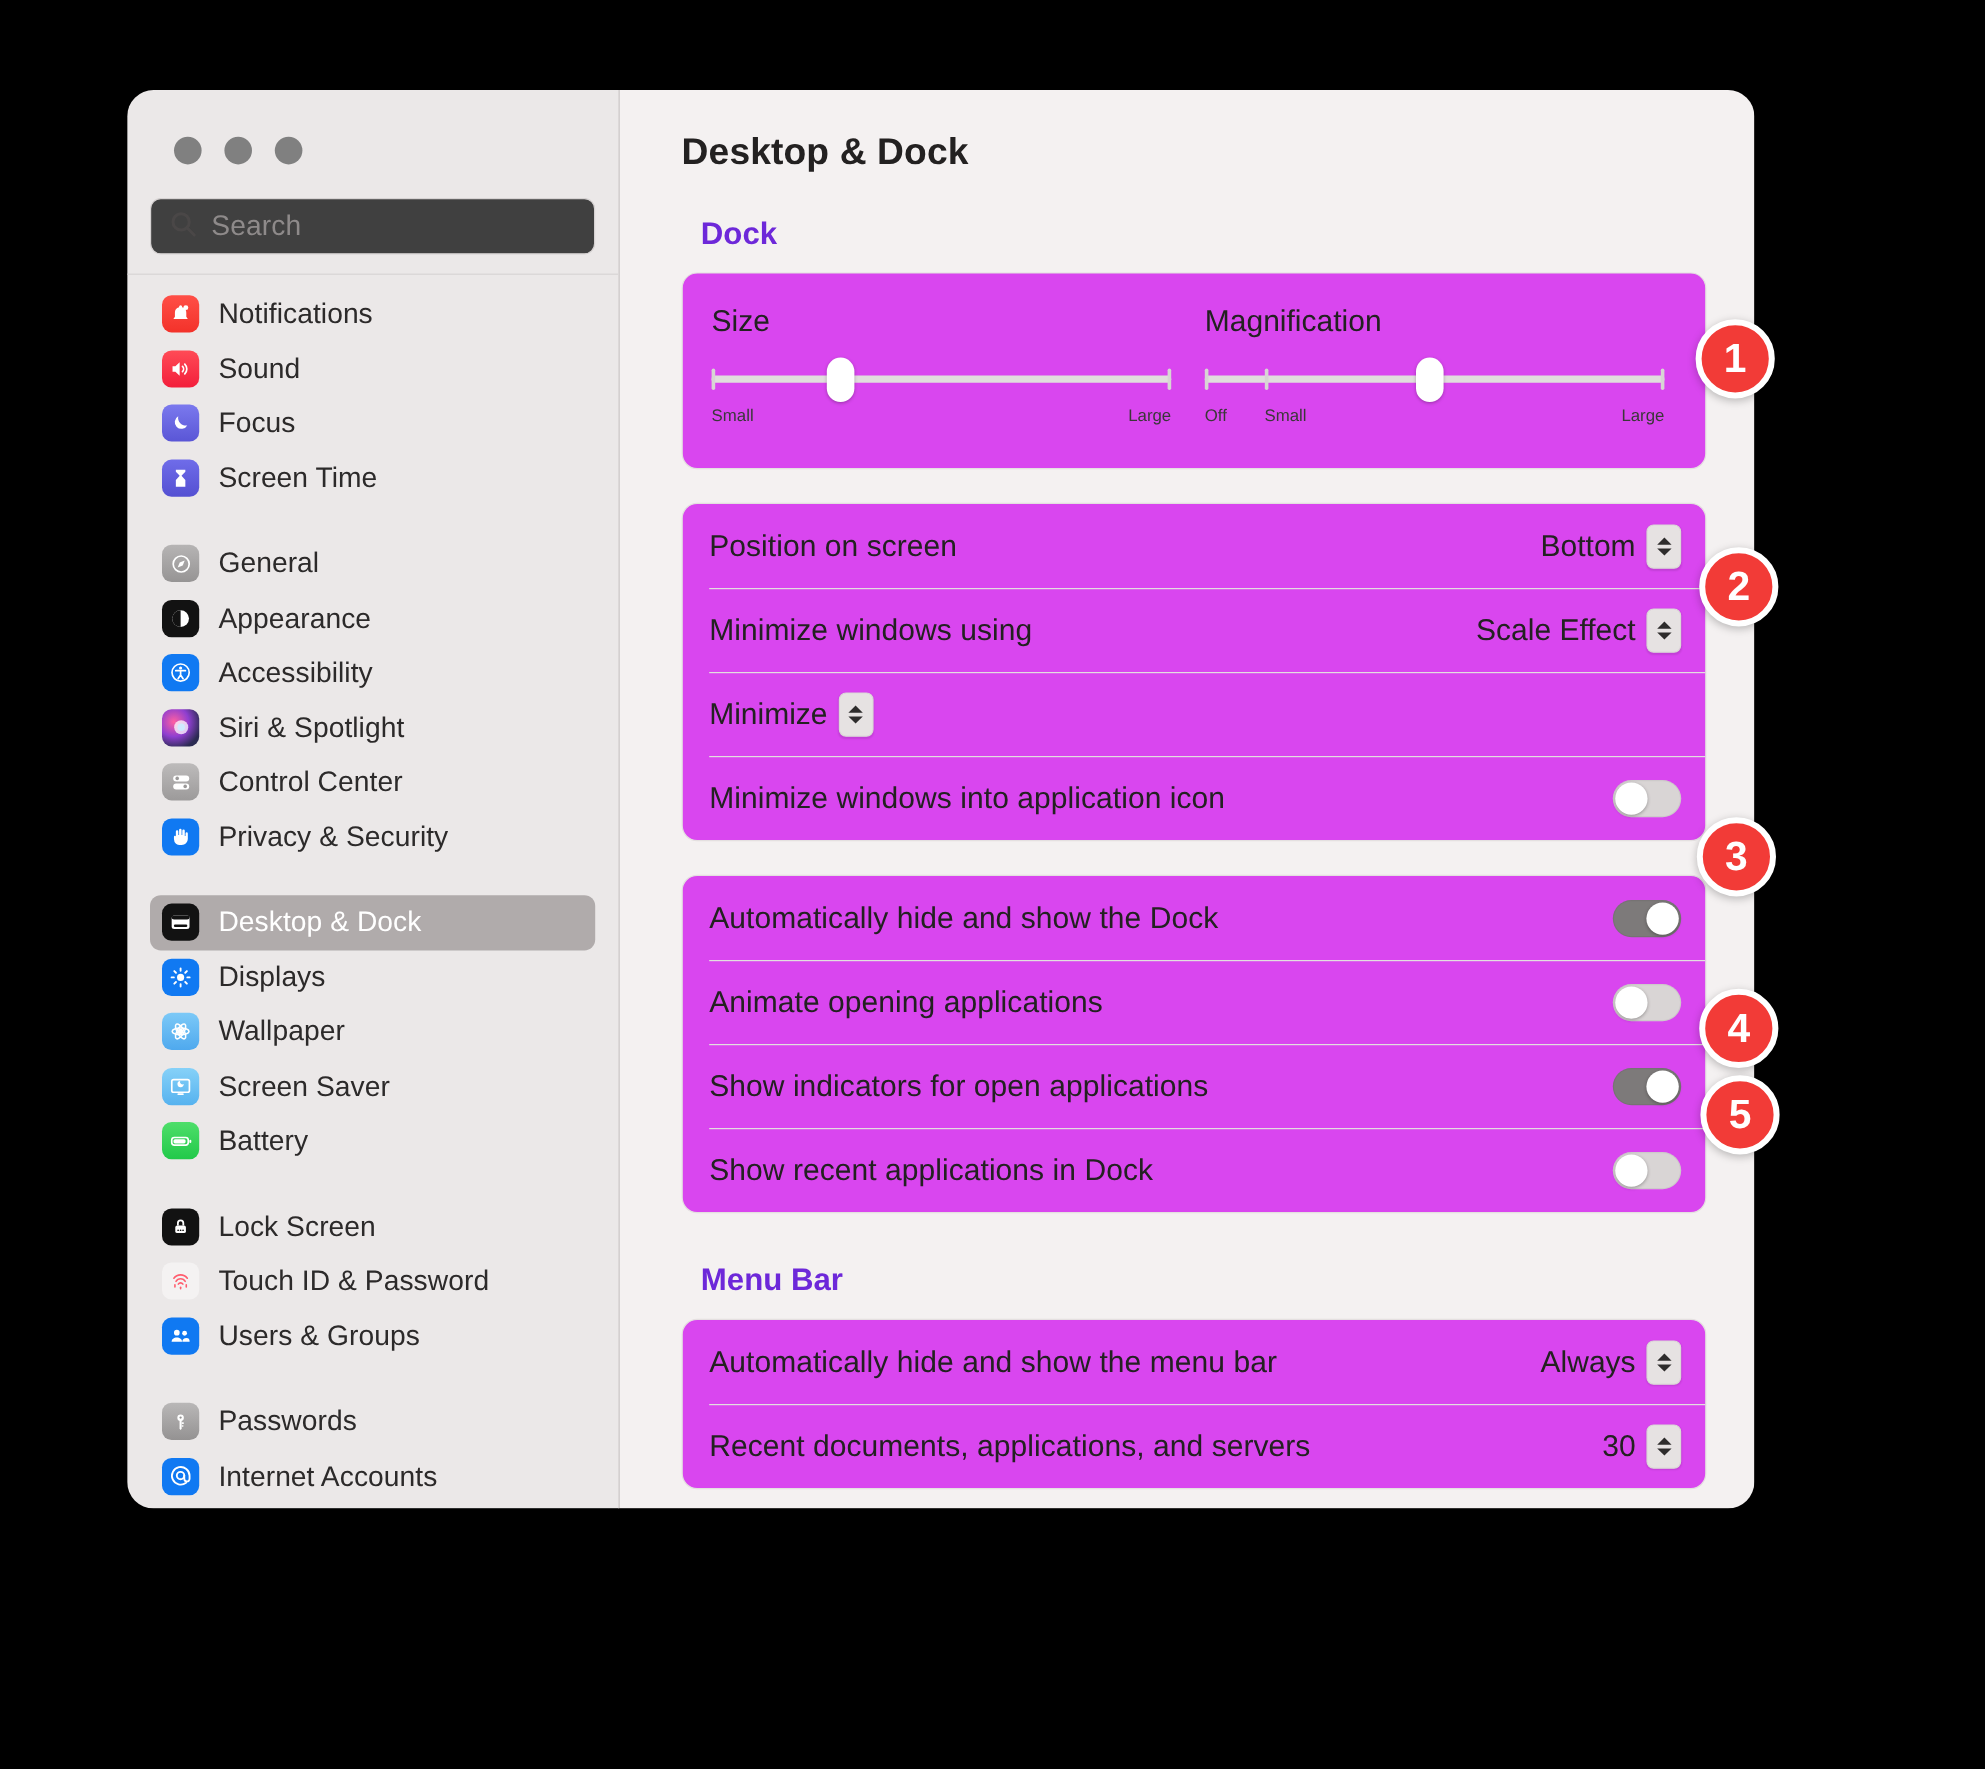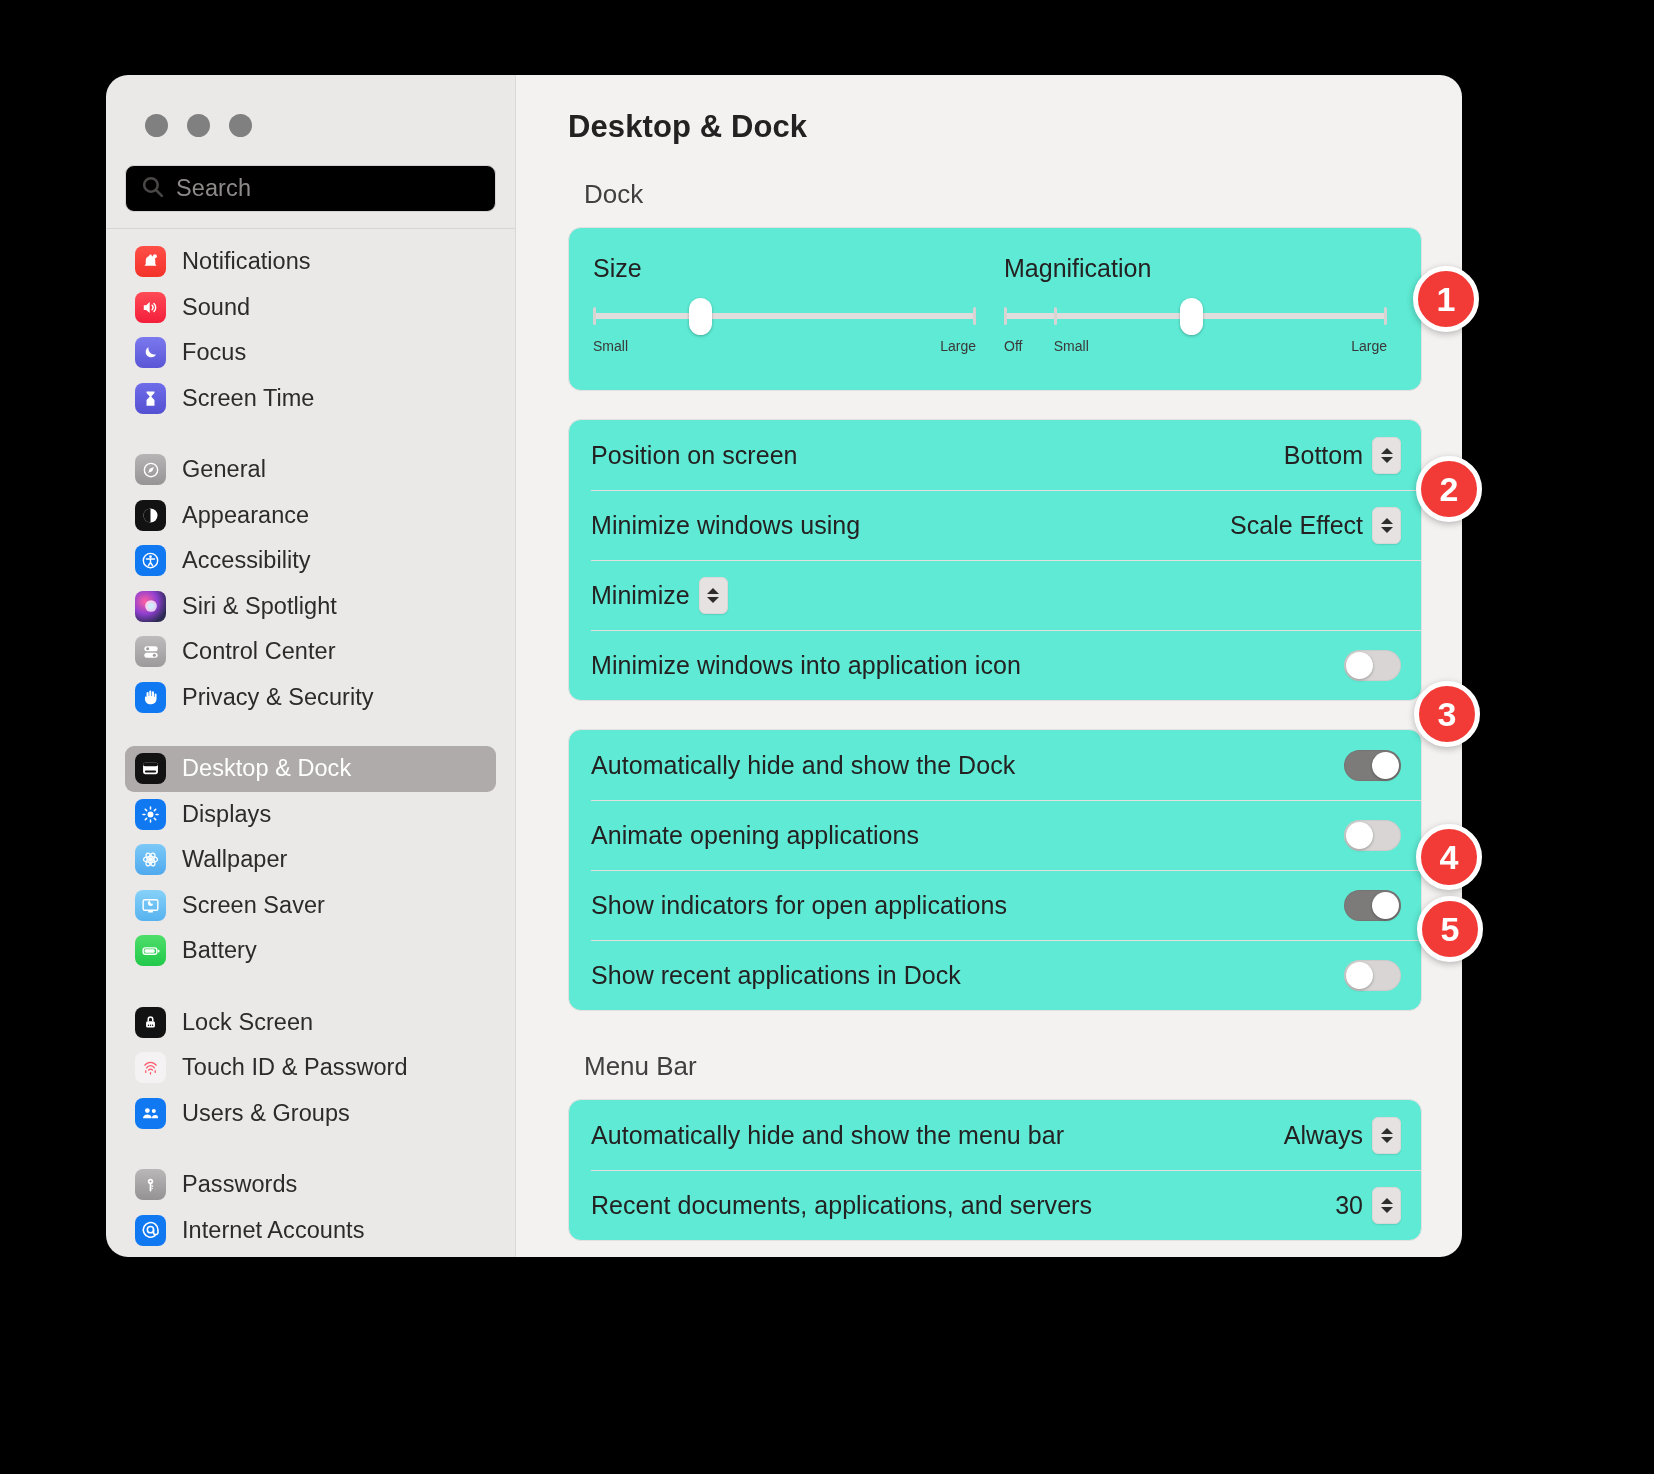--- a/index.html
+++ b/index.html
@@ -35,21 +35,21 @@
     display: flex;
     gap: 19px;
     padding: 39px 0 0 39px;
   }
   .light { width: 23px; height: 23px; border-radius: 50%; background: #808080; }
 
   .searchwrap { padding: 28px 19px 16px 19px; }
   .searchbox {
     height: 47px;
     border-radius: 9px;
-    background: #000000;
+    background: #404040;
     border: 1px solid #d6d2d2;
     display: flex;
     align-items: center;
     padding: 0 14px;
     gap: 11px;
   }
   .searchbox svg { flex: 0 0 auto; }
   .searchtext {
     font-size: 23.5px;
     color: #8e8a8a;
@@ -97,26 +97,26 @@
   }
   .page-title {
     font-size: 31px;
     font-weight: bold;
     color: #232121;
     letter-spacing: .1px;
     margin-bottom: 34px;
   }
   .section-title {
     font-size: 26px;
-    font-weight: normal;
-    color: #404040;
+    font-weight: bold;
+    color: #6d28d9;
     margin: 0 0 17px 16px;
   }
   .card {
-    background: #5eead4;
+    background: #d946ef;
     border: 1px solid #e4e0e0;
     border-radius: 13px;
     margin-bottom: 28px;
   }
 
   
   .sliders {
     display: flex;
     padding: 26px 24px 22px 24px;
   }

